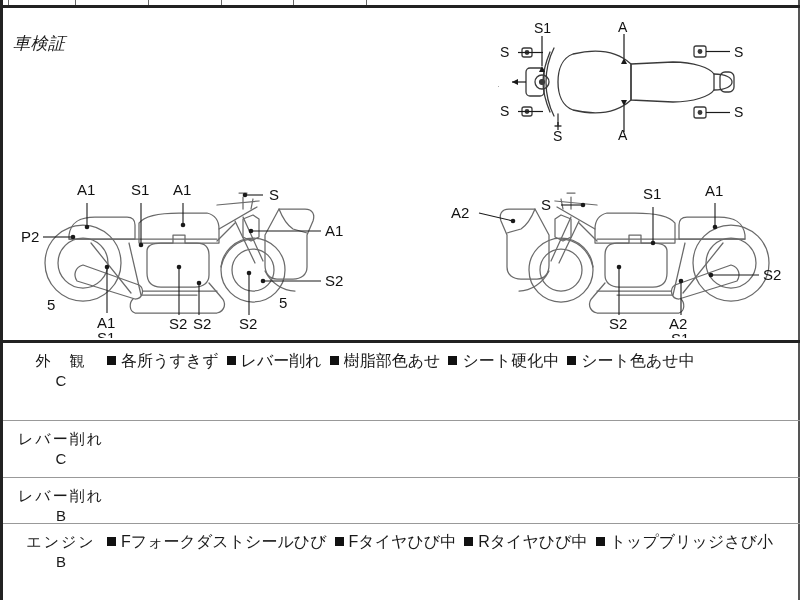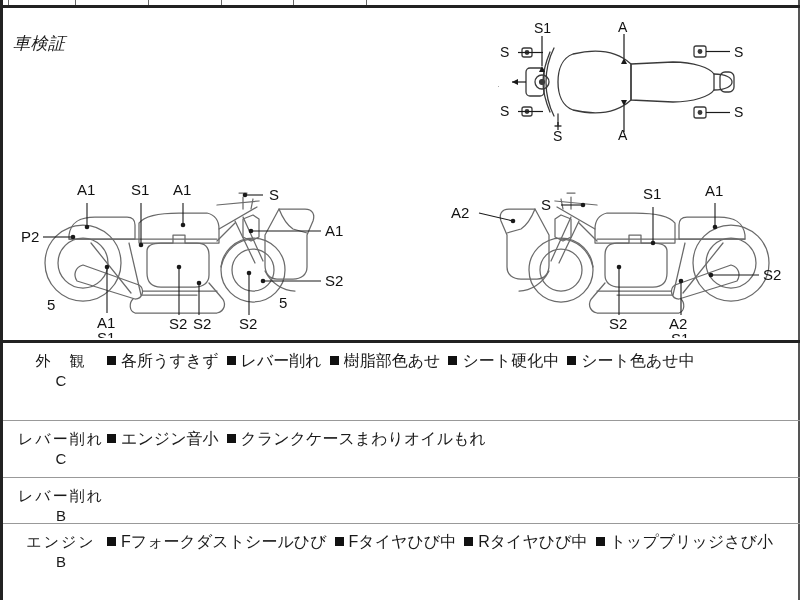--- a/index.html
+++ b/index.html
@@ -382,23 +382,20 @@
     <div class="cond-items">
       <span class="cond-item"><span class="bullet"></span><span class="item-text">各所うすきず</span></span><span class="item-gap"></span><span class="cond-item"><span class="bullet"></span><span class="item-text">レバー削れ</span></span><span class="item-gap"></span><span class="cond-item"><span class="bullet"></span><span class="item-text">樹脂部色あせ</span></span><span class="item-gap"></span><span class="cond-item"><span class="bullet"></span><span class="item-text">シート硬化中</span></span><span class="item-gap"></span><span class="cond-item"><span class="bullet"></span><span class="item-text">シート色あせ中</span></span>
     </div>
   </div>
 
   <div class="cond-row" style="top:420px;height:57px;">
     <div class="cond-cat">
       <span class="cat-name">レバー削れ</span>
       <span class="cat-grade">C</span>
     </div>
-    <div class="cond-items">
-      <span class="cond-item"><span class="bullet"></span><span class="item-text">エンジン音小</span></span><span class="item-gap"></span><span class="cond-item"><span class="bullet"></span><span class="item-text">クランクケースまわりオイルもれ</span></span>
-    </div>
   </div>
 
   <div class="cond-row" style="top:477px;height:46px;">
     <div class="cond-cat">
       <span class="cat-name">レバー削れ</span>
       <span class="cat-grade">B</span>
     </div>
   </div>
 
   <div class="cond-row" style="top:523px;height:77px;">

